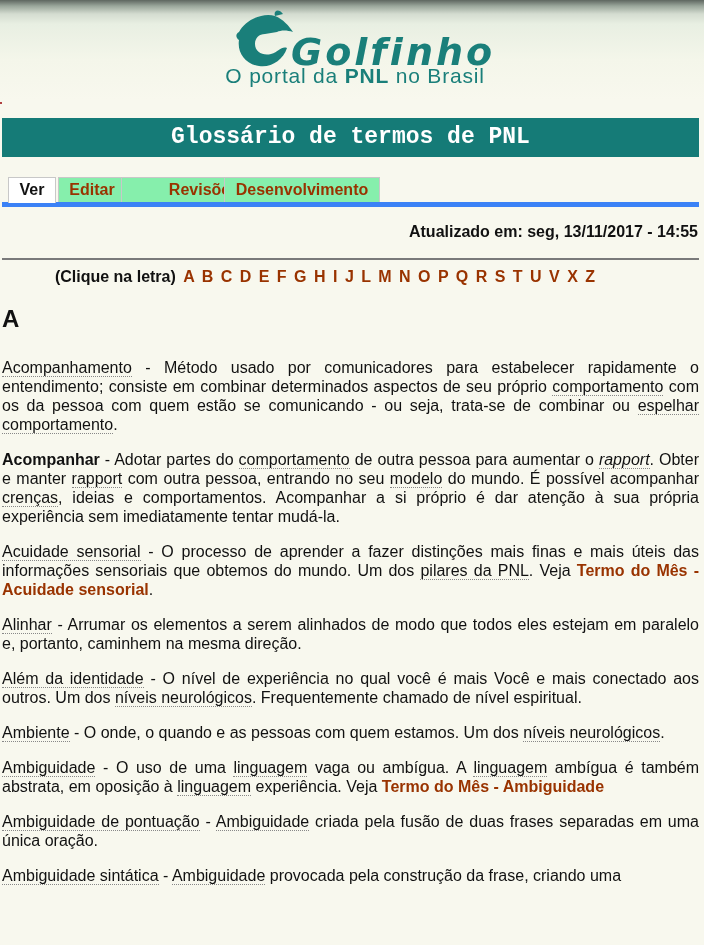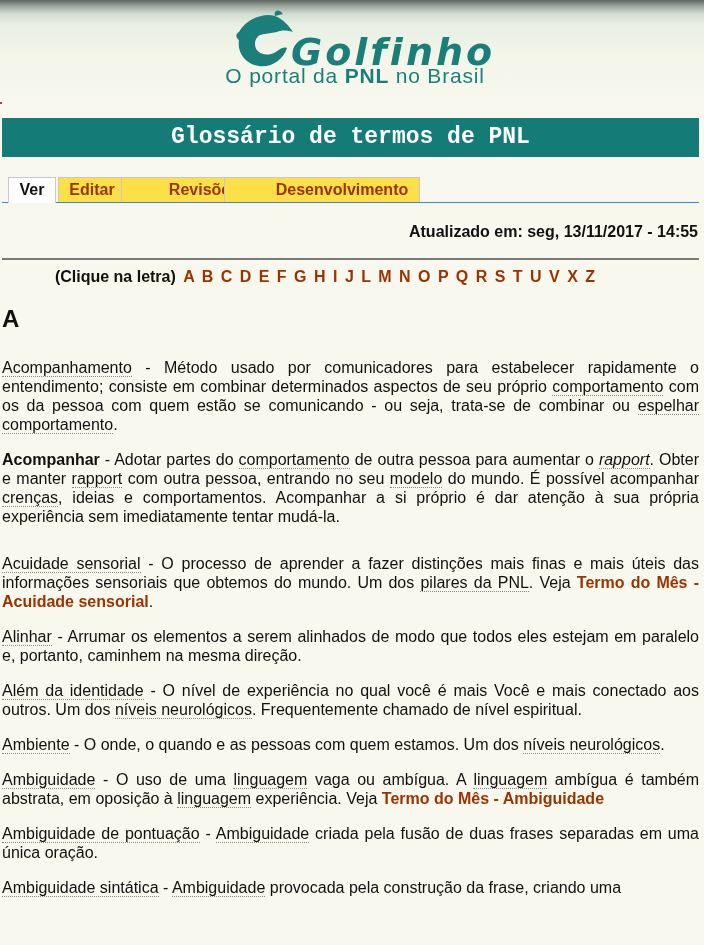--- a/index.html
+++ b/index.html
@@ -27,27 +27,27 @@
   }
   .logo-sub b { font-weight:bold; }
   .red-dot { position:absolute; left:0; top:102px; width:2px; height:2px; background:#b04040; }
   .title-band {
     position:absolute; left:2px; top:118px; width:697px; height:39px;
     background:#157b77; color:#fff;
     font-size:23px; font-weight:bold; text-align:center; line-height:39px;
   }
   .tabs {
     position:absolute; left:2px; top:177px; width:697px; height:25px;
-    border-bottom:1px solid #3b82f6;
+    border-bottom:5px solid #3b82f6;
     text-decoration:underline;
   }
   .tab {
     position:absolute; top:0; height:24px; line-height:24px;
     border:1px solid #c8c8c8; border-bottom:none;
-    background:#fde047; color:#993300;
+    background:#86efac; color:#993300;
     font-size:16px; font-weight:bold; text-align:center; cursor:pointer;
   }
   .tab.active { background:#fff; color:#111; height:25px; }
   .updated {
     position:absolute; right:6px; top:223px;
     font-size:16px; font-weight:bold; color:#111;
   }
   .hr { position:absolute; left:2px; top:258px; width:697px; height:2px; background:#7a7a7a; }
   .alpha {
     position:absolute; left:0; top:268px; width:650px; text-align:center;
@@ -83,21 +83,21 @@
   </div>
 </div>
 <div class="red-dot"></div>
 
 <h1 class="title-band" style="margin:0;font-family:Liberation Mono, monospace;">Glossário de termos de PNL</h1>
 
 <div class="tabs">
   <div class="tab active" style="left:6px;width:46px;">Ver</div>
   <div class="tab" style="left:56px;width:66px;">Editar</div>
   <div class="tab" style="left:119px;width:92px;padding-left:36px;">Revisões</div>
-  <div class="tab" style="left:222px;width:154px;padding-left:40px;">Desenvolvimento</div>
+  <div class="tab" style="left:222px;width:154px;">Desenvolvimento</div>
 </div>
 
 <div class="updated">Atualizado em: seg, 13/11/2017 - 14:55</div>
 <div class="hr"></div>
 
 <div class="alpha">
   <span>(Clique na letra)</span>
   <span class="letter">A</span>
   <span class="letter">B</span>
   <span class="letter">C</span>
@@ -122,21 +122,21 @@
   <span class="letter">X</span>
   <span class="letter">Z</span>
 </div>
 
 <h2 class="letter-heading" style="margin:0;">A</h2>
 
 <div class="content">
   <p class="entry" style="">
     <span class="term">Acompanhamento</span><span> - Método usado por comunicadores para estabelecer rapidamente o entendimento; consiste em combinar determinados aspectos de seu próprio </span><span class="gl">comportamento</span><span> com os da pessoa com quem estão se comunicando - ou seja, trata-se de combinar ou </span><span class="gl">espelhar</span><span> </span><span class="gl">comportamento</span><span>.</span>
   </p>
-  <p class="entry" style="margin-bottom:28px;">
+  <p class="entry" style="margin-bottom:16px;">
     <span class="term-bold">Acompanhar</span><span> - Adotar partes do </span><span class="gl">comportamento</span><span> de outra pessoa para aumentar o </span><i class="gl">rapport</i><span>. Obter e manter </span><span class="gl">rapport</span><span> com outra pessoa, entrando no seu </span><span class="gl">modelo</span><span> do mundo. É possível acompanhar </span><span class="gl">crenças</span><span>, ideias e comportamentos. Acompanhar a si próprio é dar atenção à sua própria experiência sem imediatamente tentar mudá-la.</span>
   </p>
   <p class="entry">
     <span class="term">Acuidade sensorial</span><span> - O processo de aprender a fazer distinções mais finas e mais úteis das informações sensoriais que obtemos do mundo. Um dos </span><span class="gl">pilares da PNL</span><span>. Veja </span><span class="see-link">Termo do Mês - Acuidade sensorial</span><span>.</span>
   </p>
   <p class="entry">
     <span class="term">Alinhar</span><span> - Arrumar os elementos a serem alinhados de modo que todos eles estejam em paralelo e, portanto, caminhem na mesma direção.</span>
   </p>
   <p class="entry">
     <span class="term">Além da identidade</span><span> - O nível de experiência no qual você é mais Você e mais conectado aos outros. Um dos </span><span class="gl">níveis neurológicos</span><span>. Frequentemente chamado de nível espiritual.</span>

